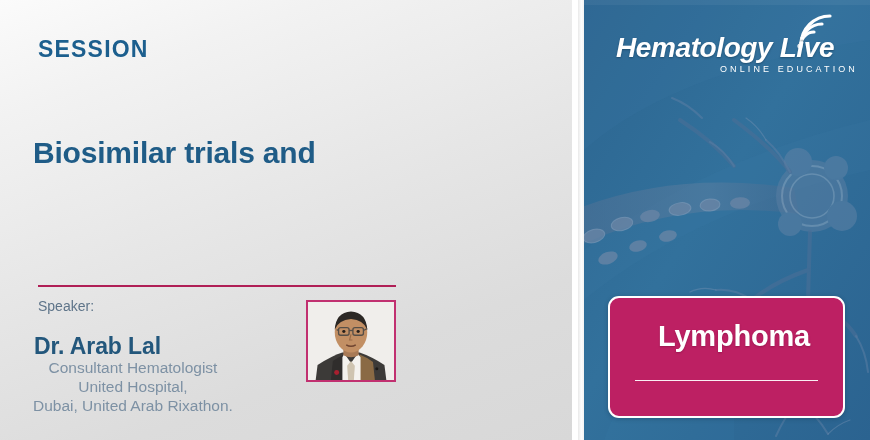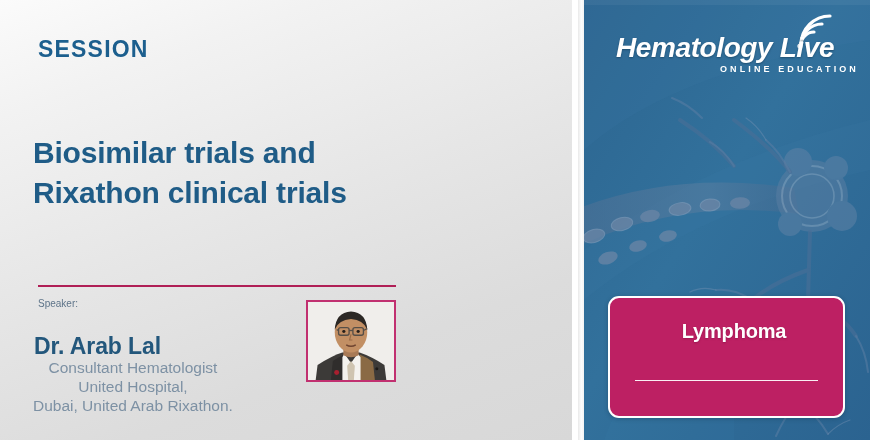--- a/index.html
+++ b/index.html
@@ -58,21 +58,21 @@
     top: 285px;
     width: 358px;
     height: 2px;
     background: #b01f56;
   }
 
   .speaker-label {
     position: absolute;
     left: 38px;
     top: 298px;
-    font-size: 10px;
+    font-size: 14px;
     font-weight: normal;
     color: #5e7489;
   }
 
   .speaker-name {
     position: absolute;
     left: 34px;
     top: 333px;
     font-size: 23px;
     font-weight: bold;
@@ -146,21 +146,21 @@
     color: #ffffff;
     letter-spacing: -0.4px;
     text-shadow: 0 1px 2px rgba(10,40,62,0.45);
     white-space: nowrap;
   }
   .logo-sub {
     position: absolute;
     left: 118px;
     top: 50px;
     font-size: 9px;
-    font-weight: bold;
+    font-weight: normal;
     letter-spacing: 3.1px;
     color: #ffffff;
     white-space: nowrap;
   }
   .logo-wifi {
     position: absolute;
     left: 190px;
     top: 0px;
     width: 44px;
     height: 36px;
@@ -178,21 +178,21 @@
     border-radius: 11px;
     background: #bd2063;
     box-shadow: 0 1px 4px rgba(12,40,60,0.30);
   }
   .topic-badge-label {
     position: absolute;
     left: 0;
     right: 0;
     top: 22px;
     text-align: center;
-    font-size: 20px;
+    font-size: 29px;
     font-weight: bold;
     color: #ffffff;
     letter-spacing: -0.2px;
     text-shadow: 0 1px 2px rgba(90,10,45,0.35);
     padding-left: 15px;
   }
   .topic-badge-rule {
     position: absolute;
     left: 25px;
     right: 25px;
@@ -206,21 +206,20 @@
 <body>
 
 <div class="slide">
 
   <div class="left-panel">
 
     <div class="session-label">SESSION</div>
 
     <div class="session-title">
       <span class="title-line">Biosimilar trials and</span>
-      <span class="title-line">Rixathon clinical trials</span>
     </div>
 
     <div class="divider"></div>
 
     <div class="speaker-label">Speaker:</div>
 
     <div class="speaker-name">Dr. Arab Lal</div>
 
     <div class="speaker-affil">
       <span class="affil-line">Consultant Hematologist</span>

